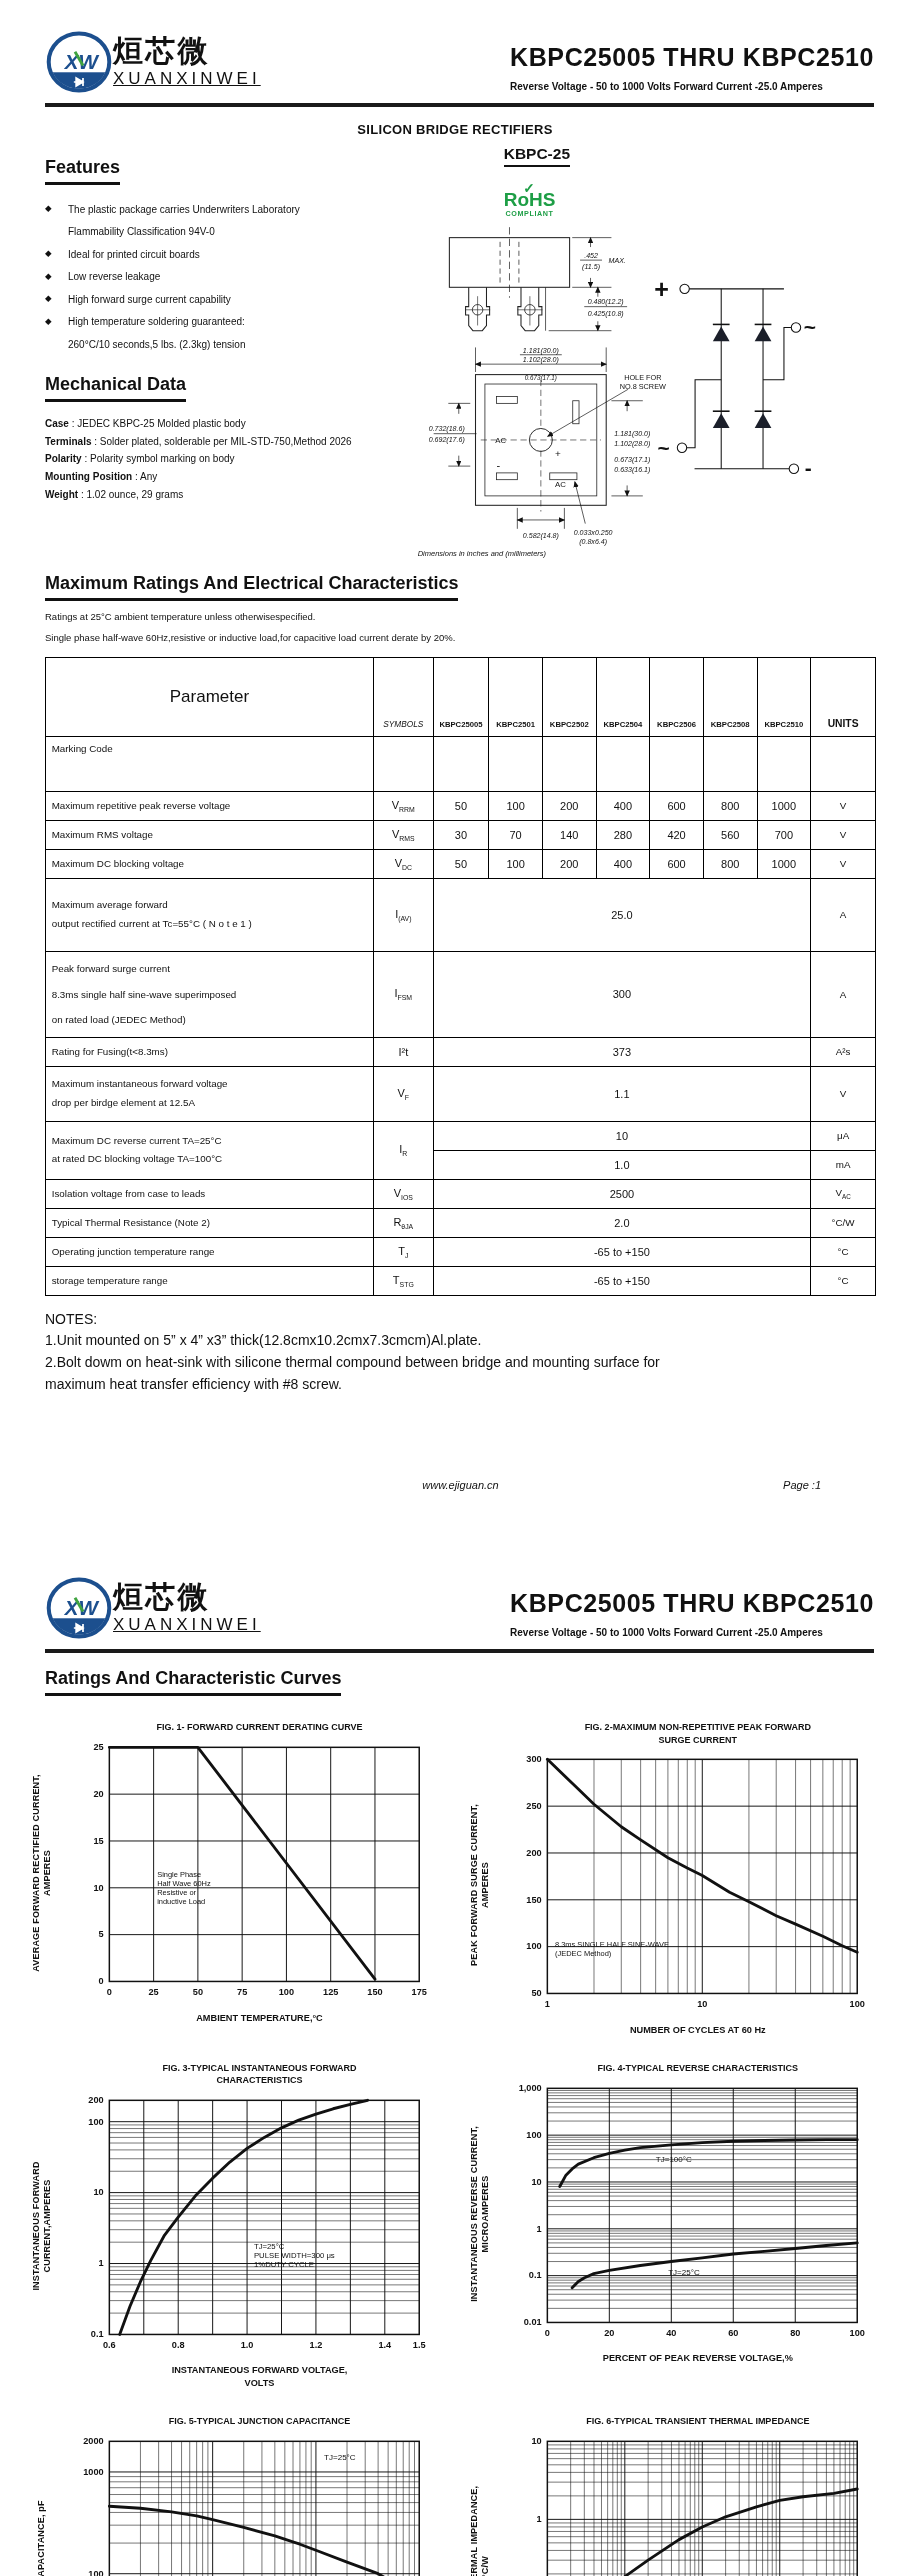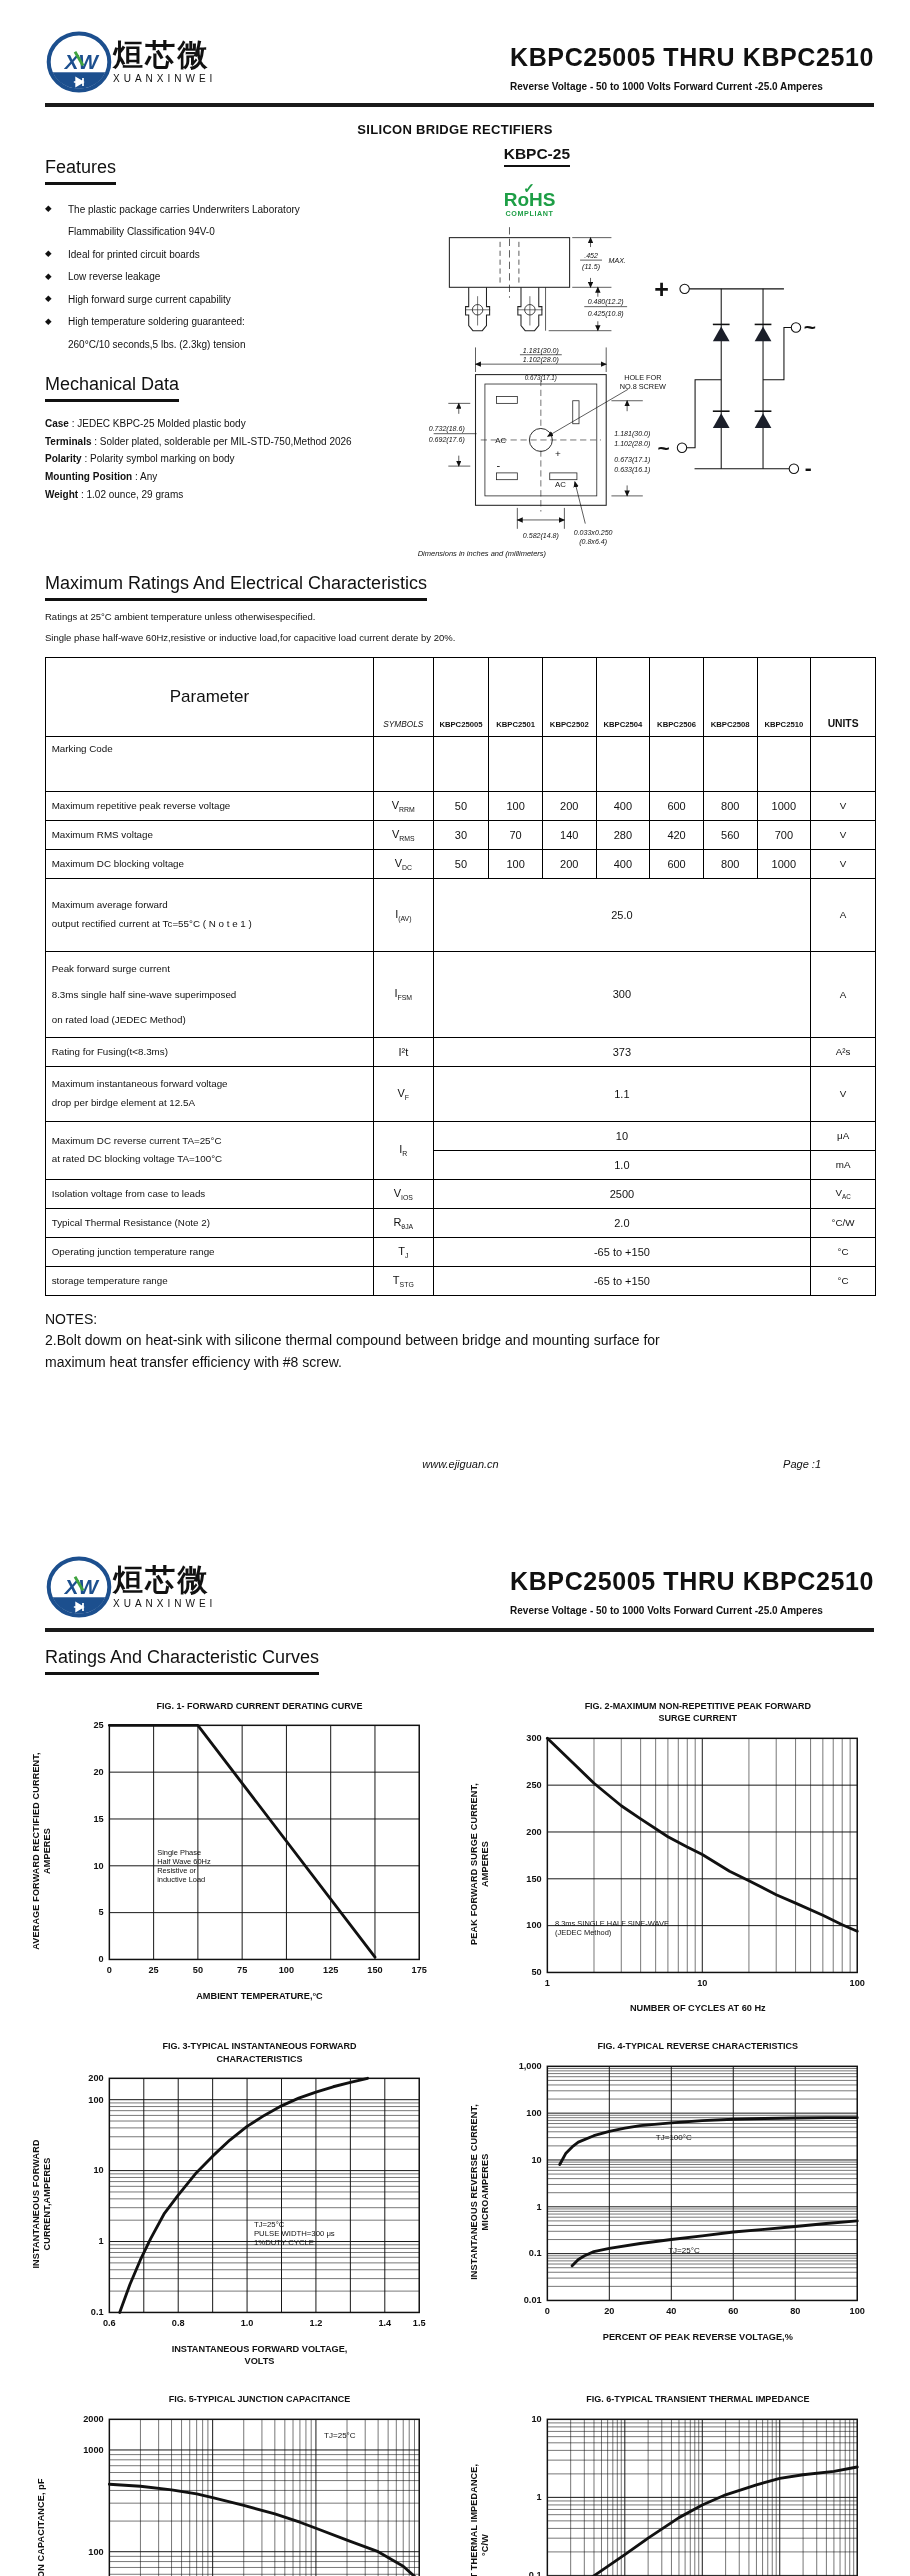--- a/index.html
+++ b/index.html
@@ -4,33 +4,33 @@
 <style>
   * { margin:0; padding:0; box-sizing:border-box; }
   html,body { background:#ffffff; }
   body { font-family:"Liberation Sans", sans-serif; color:#111; width:910px; }
   .page { width:910px; background:#fff; position:relative; }
 
   
   .page-head { display:flex; justify-content:space-between; align-items:flex-end; padding:30px 36px 5.7px 45px; }
   .logo-block { display:flex; align-items:center; }
   .logo-cn { font-size:30px; font-weight:bold; letter-spacing:2.3px; line-height:1; }
-  .logo-en { font-size:10px; letter-spacing:4px; margin-top:3px; }
+  .logo-en { font-size:17px; letter-spacing:4px; margin-top:3px;text-decoration:underline; }
   .head-right { text-align:left; padding-bottom:2.3px; }
   .part-title { font-size:25px; font-weight:bold; letter-spacing:0.6px; }
   .part-subtitle { font-size:10px; font-weight:bold; margin-top:9.2px; }
   .head-rule { height:4px; background:#1a1a1a; margin:3.4px 36px 0 45px; }
   .doc-title { text-align:center; font-size:13px; font-weight:bold; margin-top:15px; letter-spacing:0.3px; }
 
   
   .cols { display:flex; padding:0 23px 0 45px; margin-top:4.6px; }
   .col-left { flex:0 0 367px; }
   .col-right { flex:1; padding-left:5.7px; }
 
-  h2.sec { display:inline-block; font-size:18px; font-weight:normal; border-bottom:3.4px solid #111; padding-bottom:4px; margin-top:15px; }
+  h2.sec { display:inline-block; font-size:18px; font-weight:bold; border-bottom:3.4px solid #111; padding-bottom:4px; margin-top:15px; }
   .features { margin-top:17px; }
   .feat-row { display:flex; font-size:10px; line-height:1.5; margin-bottom:7.5px; }
   .feat-bullet { width:23px; flex:0 0 23px; font-size:8.6px; padding-top:0.6px; }
   .mech-lines { margin-top:12.6px; font-size:10px; line-height:1.78; }
   .mech-lines b { font-weight:bold; }
 
   .pkg-row { display:flex; align-items:flex-start; gap:23px; margin:3.4px 0 0 86px;flex-direction:column; }
   .pkg-label { font-size:15.5px; font-weight:bold; border-bottom:2.9px solid #111; padding-bottom:2.3px; }
   .rohs { text-align:center; color:#1e9e46; line-height:1; position:relative; }
   .rohs-main { font-size:19px; font-weight:bold; letter-spacing:0; }
@@ -454,20 +454,21 @@
         <td class="param">storage temperature range</td>
         <td class="sym"><span>T</span><sub>STG</sub></td>
         <td class="val" colspan="7">-65 to +150</td>
         <td class="unit"><span>°C</span></td>
       </tr>
     </tbody>
       </table>
 
     <div class="notes">
       <div>NOTES:</div>
+      <div>1.Unit mounted on 5”  x 4”  x3”  thick(12.8cmx10.2cmx7.3cmcm)Al.plate.</div>
       <div>2.Bolt dowm on heat-sink with silicone thermal compound between bridge and mounting surface for</div>
       <div>   maximum heat transfer efficiency with #8 screw.</div>
     </div>
 
     <div class="footer">
       <span class="footer-url">www.ejiguan.cn</span>
       <span class="footer-page">Page :1</span>
     </div>
   </div>
 </section>

